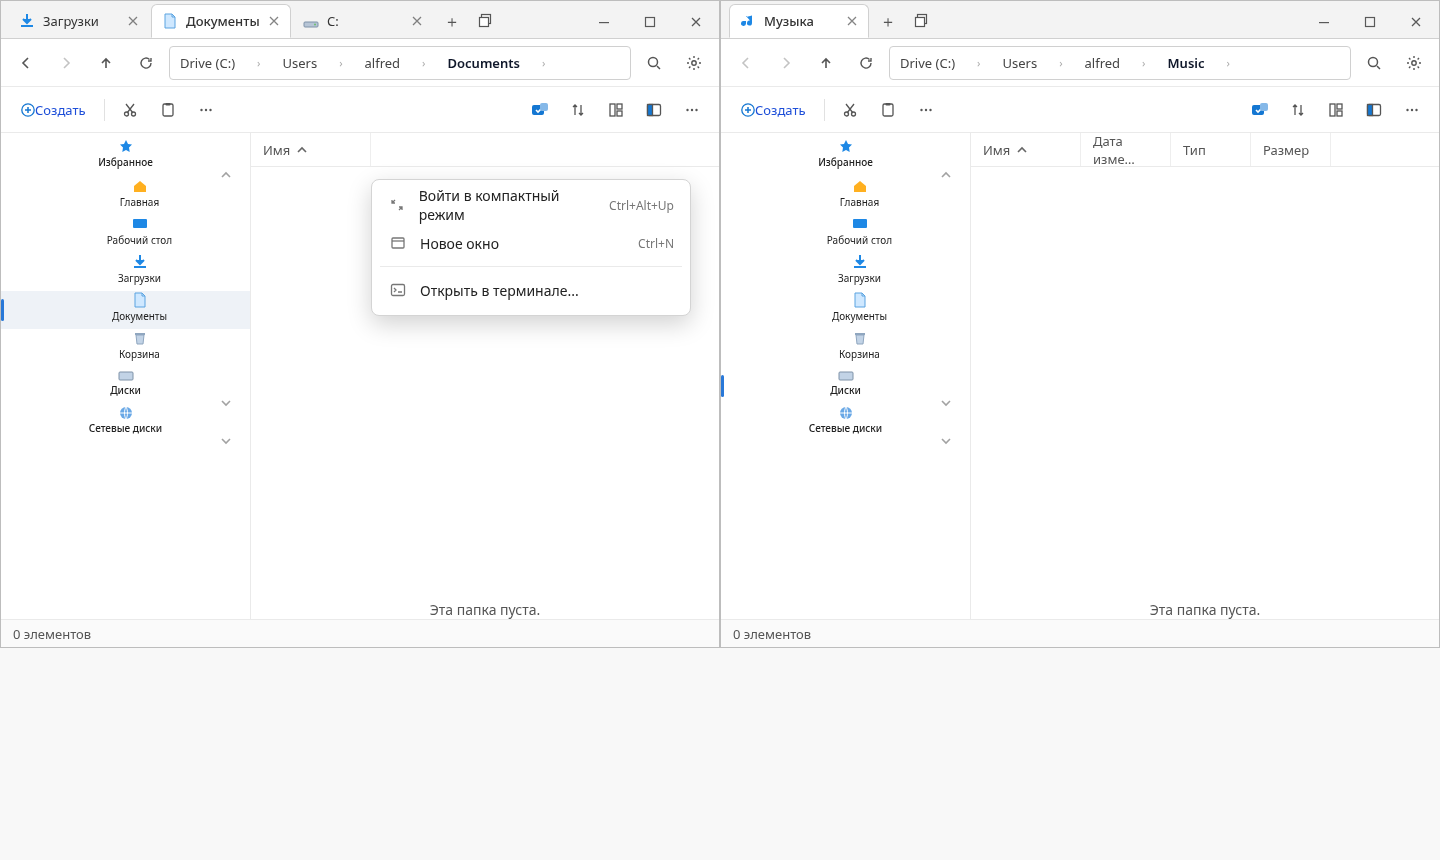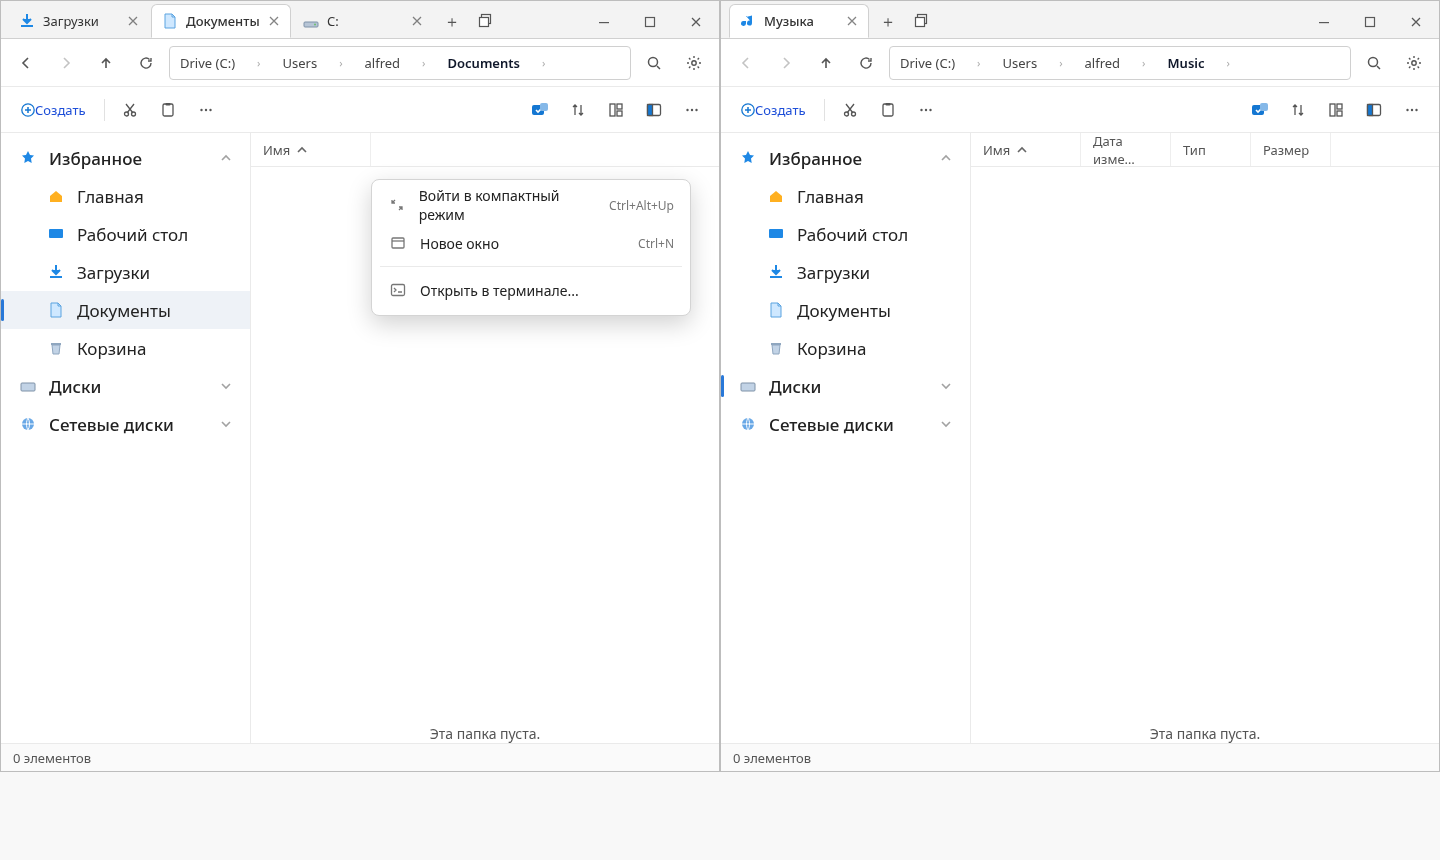--- a/index.html
+++ b/index.html
@@ -1,18 +1,18 @@
 <!DOCTYPE html>
 <html><head>
 <meta charset="utf-8">
 <style>
 html,body{margin:0;padding:0;font-family:"Segoe UI",system-ui,sans-serif;font-size:13px;color:#1a1a1a;background:#fff;}
 *{box-sizing:border-box;}
 .desktop{display:flex;width:1440px;height:860px;overflow:hidden;background:#f8f8f8;}
-.window{width:720px;height:772px;background:#fff;border:1px solid #bdbdbd;display:flex;flex-direction:column;position:relative;}
+.window{width:720px;height:648px;background:#fff;border:1px solid #bdbdbd;display:flex;flex-direction:column;position:relative;}
 
 .tabs{height:38px;background:#f3f3f3;display:flex;align-items:flex-end;padding-left:8px;border-bottom:1px solid #d0d0d0;}
 .tab{height:34px;display:flex;align-items:center;gap:8px;padding:0 10px;min-width:140px;max-width:160px;font-size:13px;color:#333;border-radius:6px 6px 0 0;margin-right:2px;flex-shrink:0;}
 .tab.active{background:#fff;border:1px solid #d0d0d0;border-bottom-color:#fff;font-weight:500;}
 .tab .close{margin-left:auto;opacity:.6;font-size:15px;line-height:1;}
 .tab-icn{width:16px;height:16px;display:flex;align-items:center;justify-content:center;}
 .tabs .win-controls{margin-left:auto;display:flex;}
 .win-controls div{width:46px;height:32px;display:flex;align-items:center;justify-content:center;opacity:.8;}
 .tabs .add{width:34px;height:34px;display:flex;align-items:center;justify-content:center;font-size:16px;color:#555;}
 
@@ -25,21 +25,21 @@
 .sep{opacity:.45;font-size:11px;}
 
 .toolbar{height:46px;display:flex;align-items:center;padding:0 10px;border-bottom:1px solid #eaeaea;gap:4px;}
 .tbtn{height:34px;min-width:34px;display:flex;align-items:center;justify-content:center;padding:0 6px;border-radius:4px;color:#1d4ed8;}
 .tbtn.lbl{padding:0 10px;}
 .div{width:1px;height:22px;background:#e1e1e1;margin:0 4px;}
 .spacer{flex:1;}
 
 .body{flex:1;display:flex;min-height:0;}
 .sidebar{width:250px;border-right:1px solid #eaeaea;padding:6px 0;overflow:auto;}
-.srow{height:38px;display:flex;align-items:center;padding:0 18px;gap:12px;font-size:17px;color:#222;}
+.srow{height:38px;display:flex;align-items:center;padding:0 18px;font-size:10px;color:#222;flex-direction:column;}
 .srow.section{font-weight:500;}
 .srow.indent{padding-left:46px;}
 .srow.sel{background:#eef2f7;position:relative;}
 .srow.sel:before{content:"";position:absolute;left:0;top:8px;bottom:8px;width:3px;background:#2878d8;border-radius:2px;}
 .srow.mark{position:relative;}
 .srow.mark:before{content:"";position:absolute;left:0;top:8px;bottom:8px;width:3px;background:#2878d8;border-radius:2px;}
 .srow .chev{margin-left:auto;opacity:.6;}
 .ic{width:18px;height:18px;display:flex;align-items:center;justify-content:center;font-size:15px;}
 .content{flex:1;display:flex;flex-direction:column;position:relative;}
 .cols{height:34px;border-bottom:1px solid #eaeaea;display:flex;align-items:center;color:#555;font-size:13px;}

